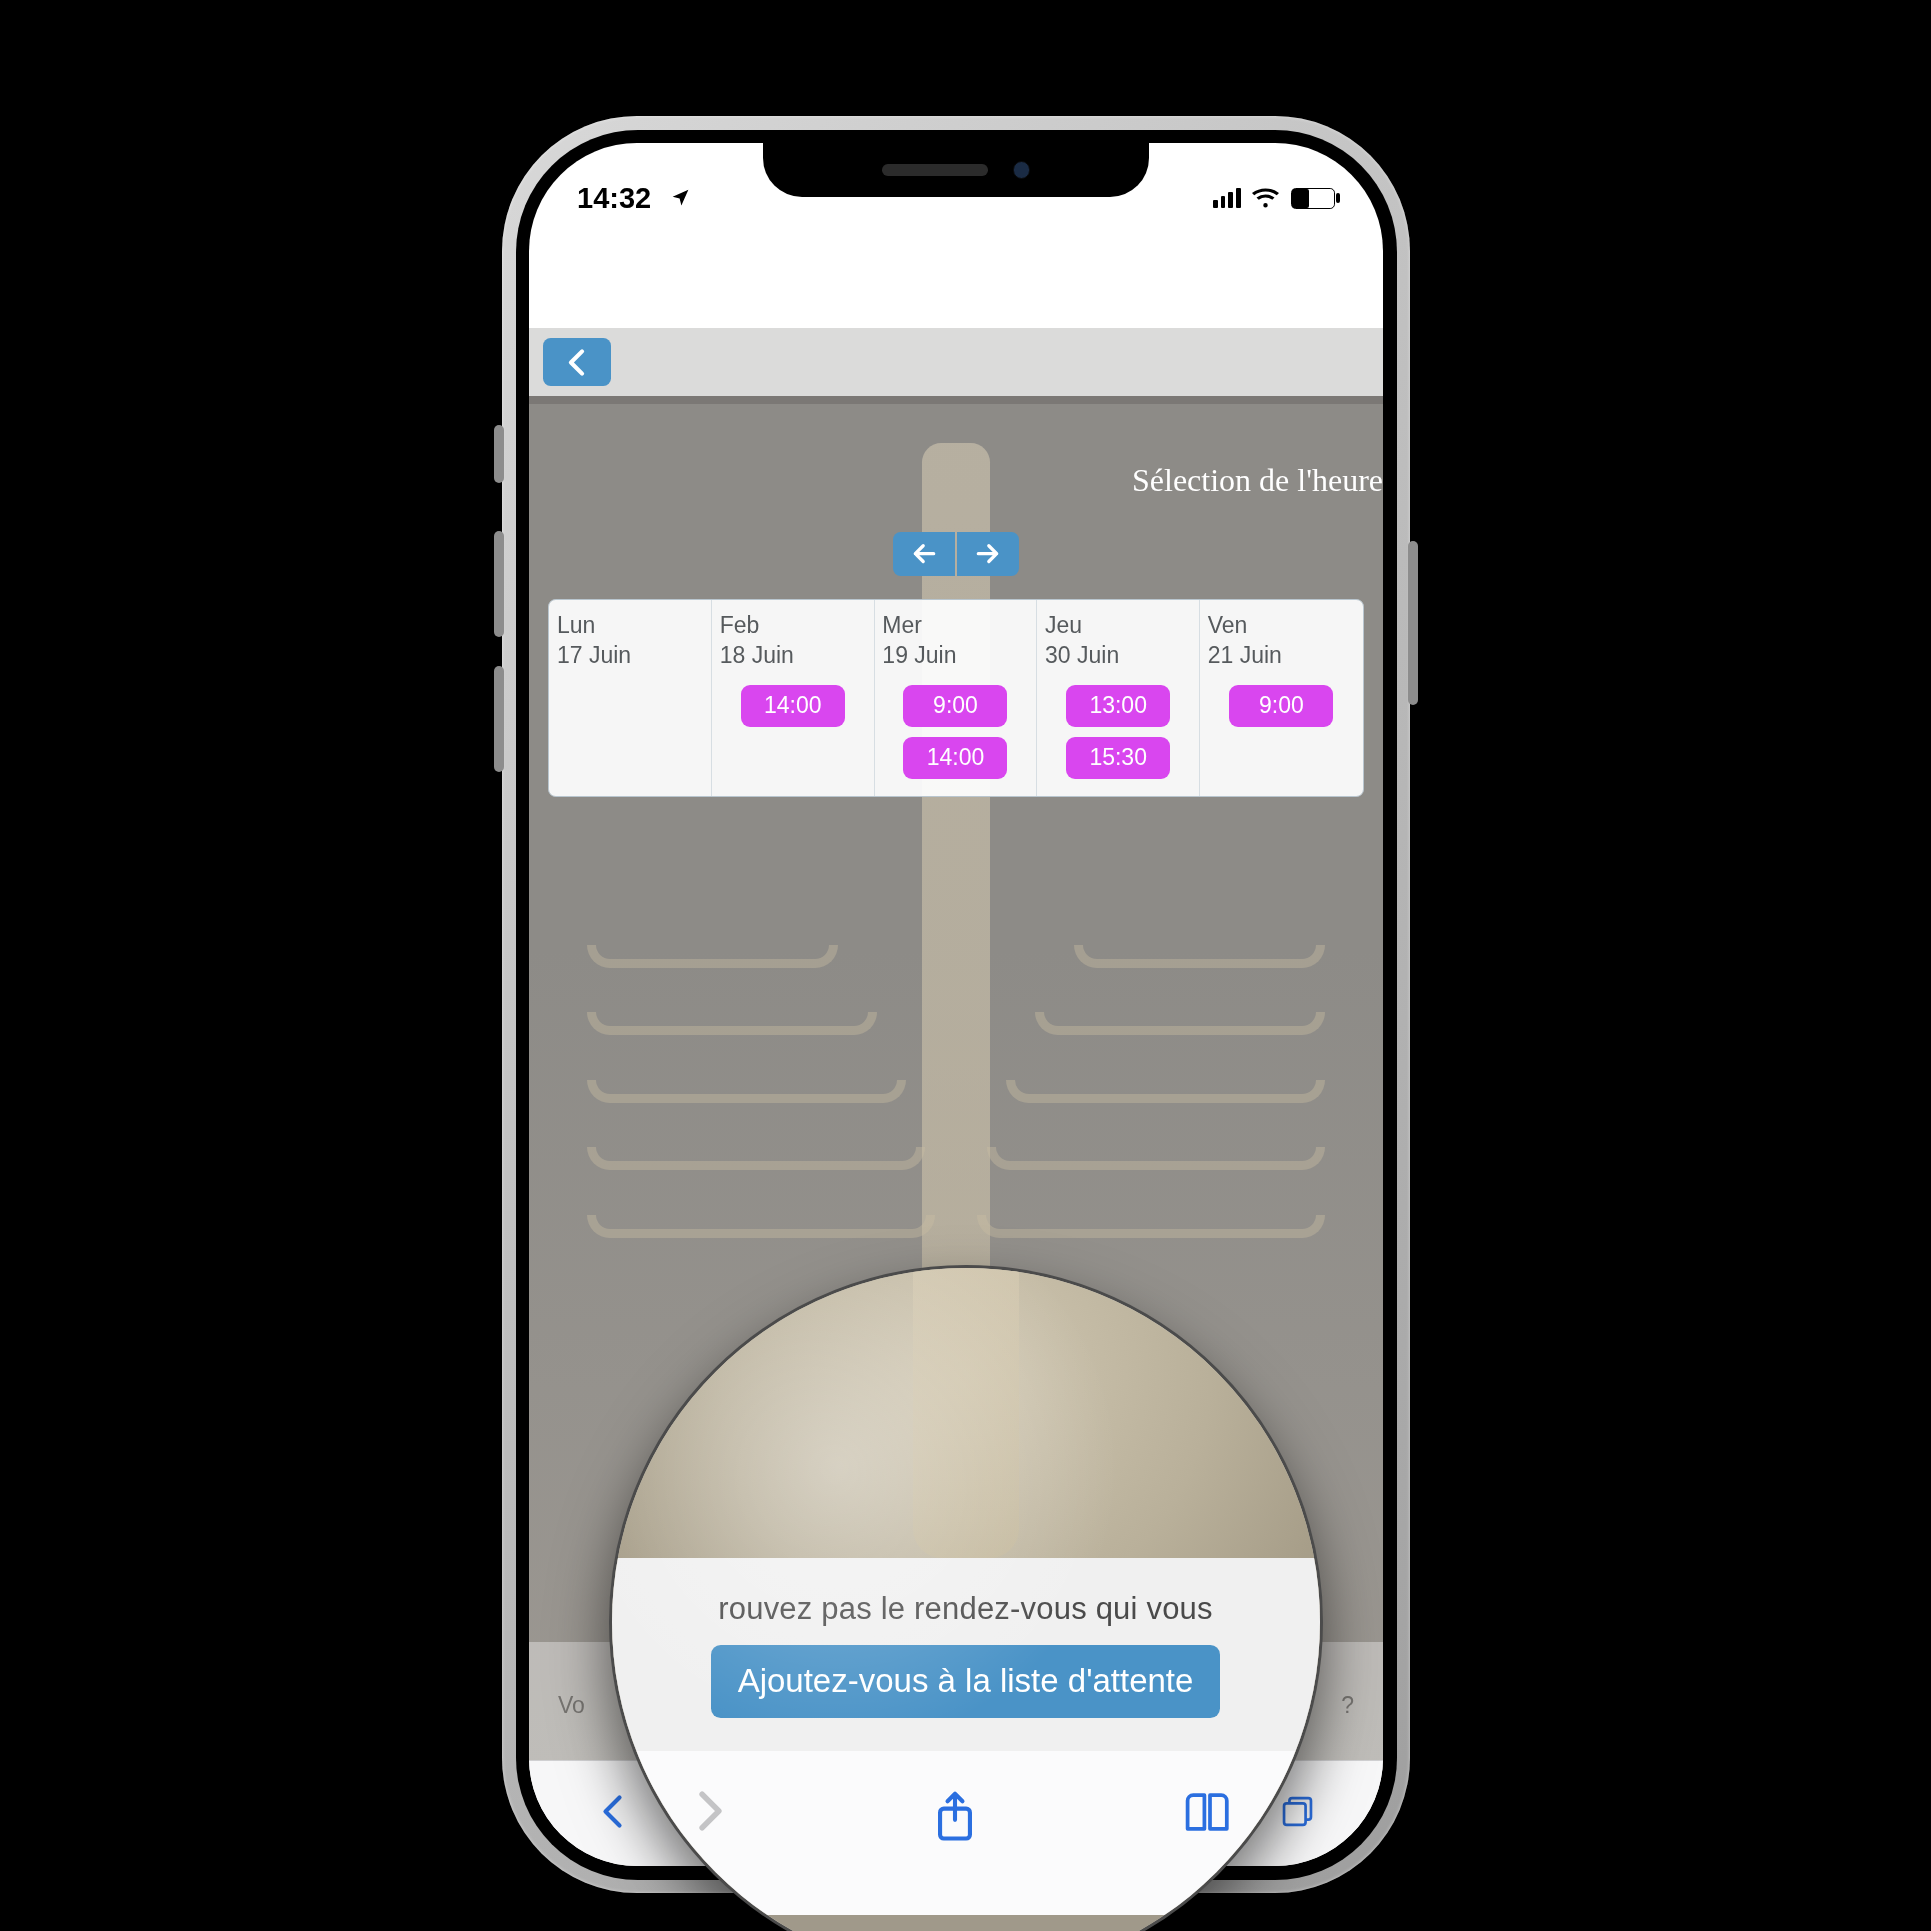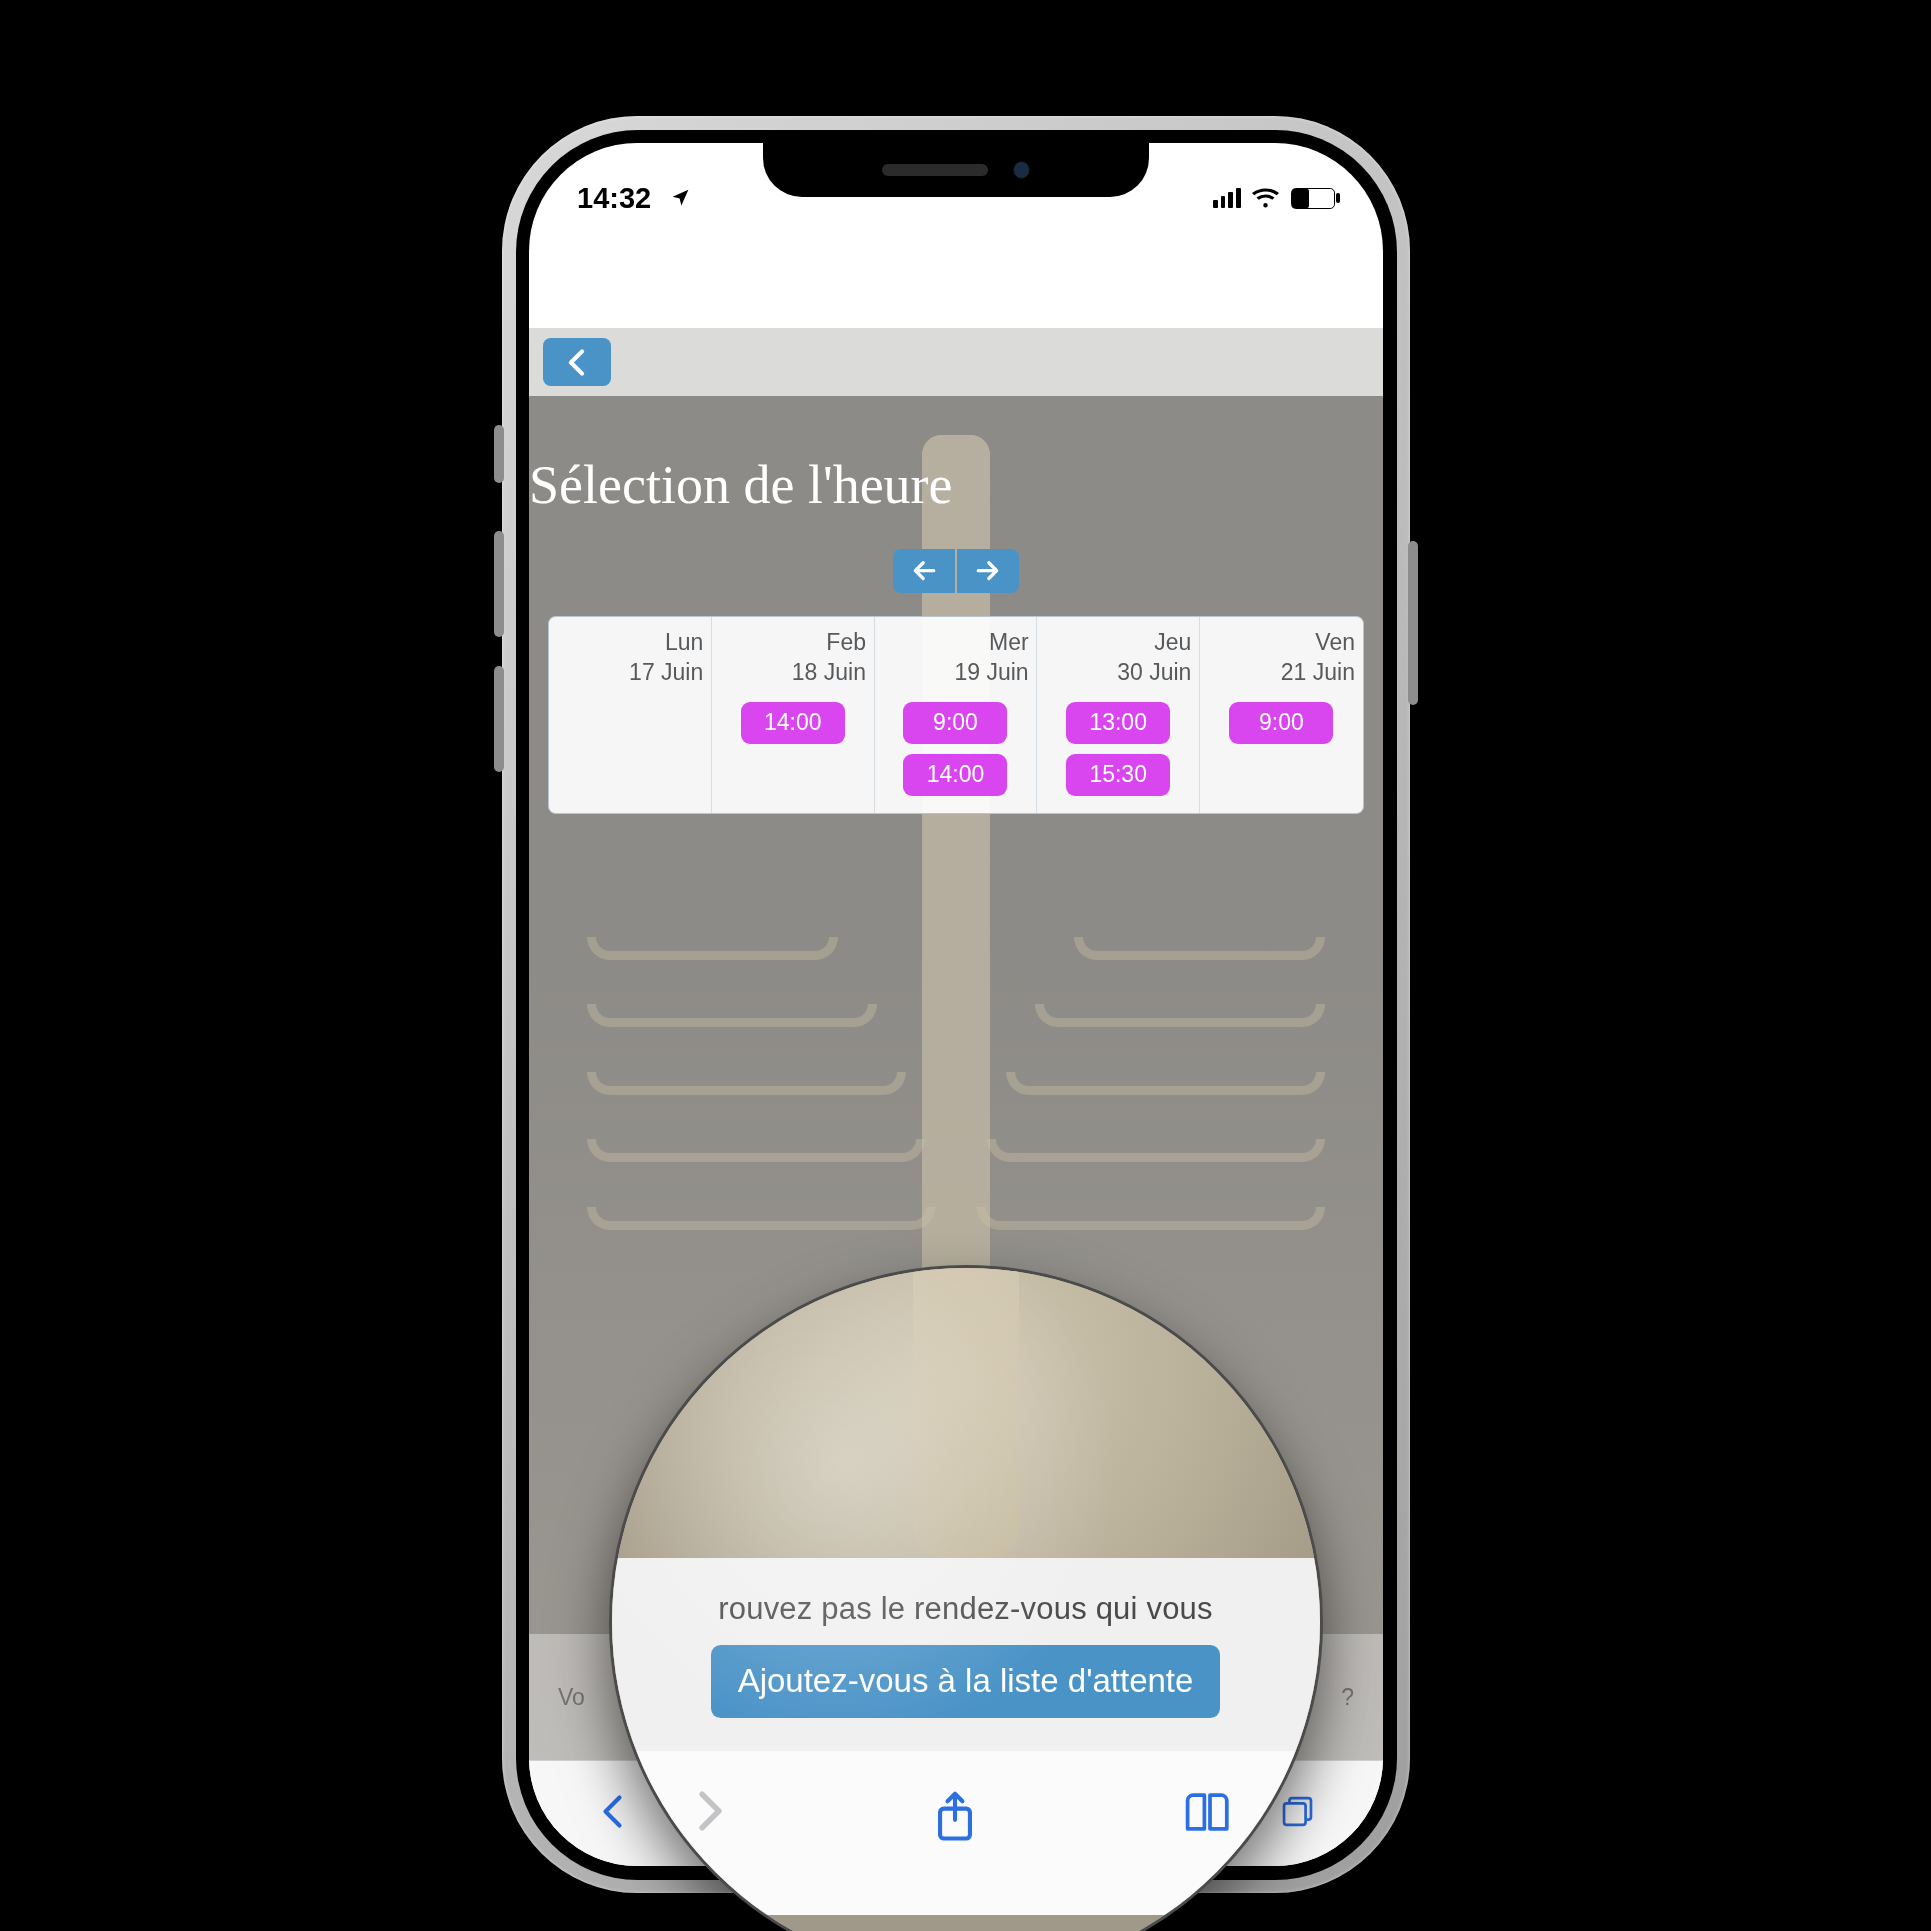--- a/index.html
+++ b/index.html
@@ -107,39 +107,40 @@
   
   .spine { position:absolute; top:39px; left:50%; transform:translateX(-50%); width:68px; height:100%; background:linear-gradient(180deg,#d8cdb5 0%, #cfc3a7 100%); opacity:.55; border-radius:19.3px; }
   .rib { position:absolute; width:251px; height:23px; border:9.7px solid #cbbfa3; border-top:none; border-radius:0 0 193px 193px; opacity:.4; }
   .rib.l { left:58px; transform:scaleX(-1); }
   .rib.r { right:58px; }
   .r1{top:541px;} .r2{top:608px;width:290px;} .r3{top:676px;width:319px;} .r4{top:743px;width:338px;} .r5{top:811px;width:348px;}
 
   .hero h2 {
     position:relative; z-index:2;
     color:#fff; font-family: Georgia, "Times New Roman", serif;
-    font-weight:400; font-size:54px; text-align:left;
+    font-weight:400; font-size:32px; text-align:right;
     padding-top:58px;
+    margin-top:8px;
   }
   .pager {
     position:relative; z-index:2;
     display:flex; justify-content:center; gap:1.9px; margin-top:33px;
   }
   .pager button {
     width:62px; height:44px; background:#4a93c7; border:none; color:#fff;
     display:flex; align-items:center; justify-content:center;
   }
   .pager button:first-child{ border-radius:7.7px 0 0 7.7px;} .pager button:last-child{ border-radius:0 7.7px 7.7px 0;}
 
   .sched {
     position:relative; z-index:2;
     margin:23px 19.3px 0; background:rgba(255,255,255,.92); border:1.9px solid #b9c6cf; border-radius:7.7px;
     display:grid; grid-template-columns: repeat(5,1fr);
   }
-  .col { border-right:1px solid #d7dee3; padding:11.6px 7.7px 17.4px; text-align:right; }
+  .col { border-right:1px solid #d7dee3; padding:11.6px 7.7px 17.4px; text-align:left; }
   .col:last-child{ border-right:none; }
   .col .dow { color:#565a5d; font-size:23px; }
   .col .date { color:#565a5d; font-size:23px; margin-top:3.9px; }
   .slots { margin-top:15.4px; display:flex; flex-direction:column; gap:9.7px; align-items:center; }
   .slot {
     width:104px; height:42px; background:#d946ef; color:#fff; border-radius:9px;
     display:flex; align-items:center; justify-content:center; font-size:23px;
   }
 
   

